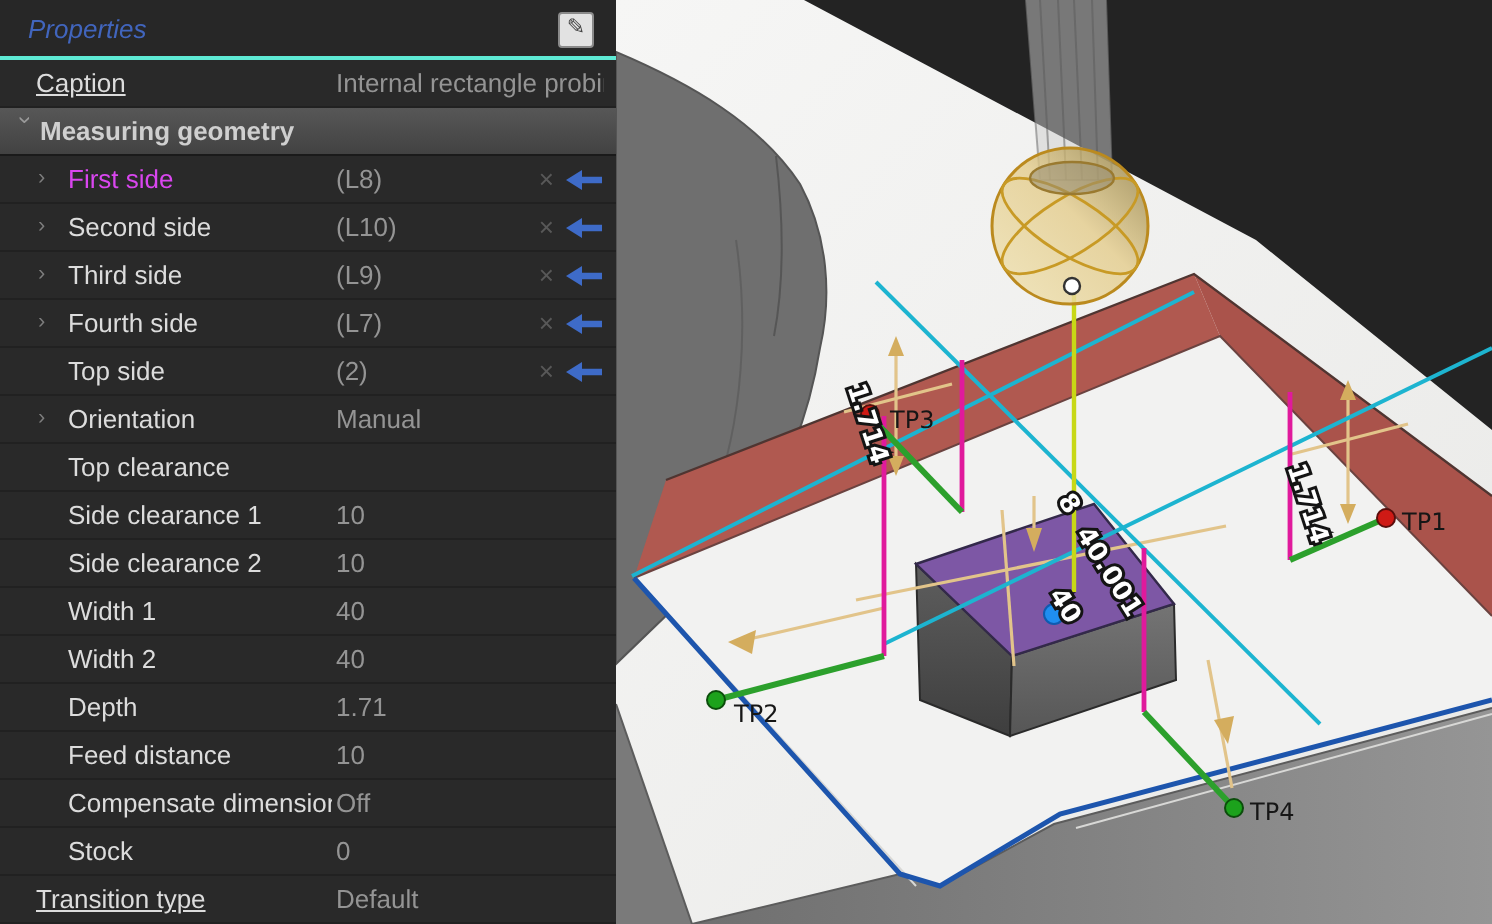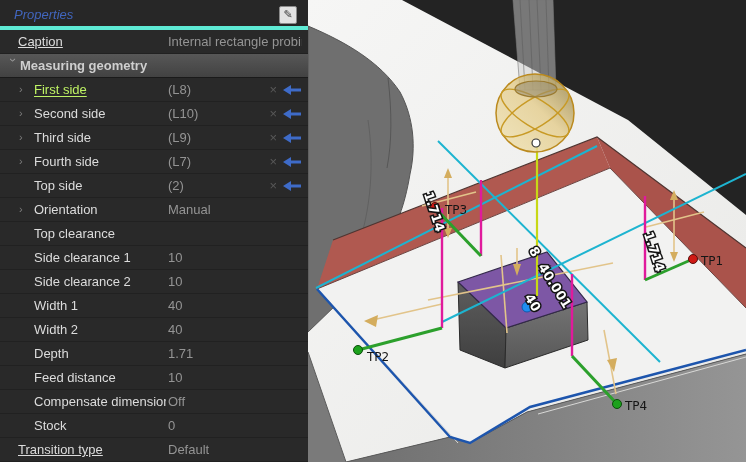--- a/index.html
+++ b/index.html
@@ -1,35 +1,35 @@
 <!DOCTYPE html>
 <html><head>
 <meta charset="utf-8">
 <style>
   html,body{margin:0;padding:0;background:#111;}
   .app{position:relative;width:746px;height:462px;overflow:hidden;background:#232323;
        font-family:"Liberation Sans",sans-serif;-webkit-font-smoothing:antialiased;}
   
   .panel{position:absolute;left:0;top:0;width:308px;height:462px;background:#272727;}
-  .panel-header{position:relative;height:30px;border-bottom:4px solid #5eead4;box-sizing:border-box;}
+  .panel-header{position:relative;height:30px;border-bottom:2px solid #5eead4;box-sizing:border-box;}
   .panel-title{position:absolute;left:14px;top:7px;font-size:13px;font-style:italic;color:#4165bd;}
   .edit-btn{position:absolute;right:11px;top:6px;width:16px;height:16px;background:#e2e2e2;
             border:1px solid #8a8a8a;border-radius:2px;font-size:11px;line-height:15px;text-align:center;
             color:#444;cursor:pointer;}
   .rows{position:absolute;top:30px;left:0;right:0;bottom:0;}
   .row{position:relative;height:24px;line-height:23px;font-size:13px;box-sizing:border-box;
        border-bottom:1px solid #212121;background:#292929;}
   .row.sec{background:linear-gradient(#575757,#424242);border-bottom:1px solid #1a1a1a;padding-left:16px;}
   .row.sec .lbl{left:20px;right:6px;color:#cfcfcf;font-weight:bold;}
   .secchev{position:absolute;left:4px;top:0;color:#9a9a9a;font-size:12px;display:inline-block;
            transform:rotate(90deg);transform-origin:8px 12px;}
   .exp{position:absolute;left:19px;top:0;color:#7d7d7d;font-size:11px;}
   .lbl{position:absolute;left:34px;right:142px;overflow:hidden;white-space:nowrap;color:#dcdcdc;}
   .row.l0 .lbl{left:18px;text-decoration:underline;}
-  .u{text-decoration:underline;text-underline-offset:2px;color:#bef264;}
+  .u{text-underline-offset:2px;color:#d946ef;}
   .val{position:absolute;left:168px;right:6px;overflow:hidden;white-space:nowrap;color:#949494;}
   .row.hasic .val{right:48px;}
   .xic{position:absolute;right:31px;top:0;color:#585858;font-size:13px;cursor:pointer;}
   .arr{position:absolute;right:7px;top:7px;cursor:pointer;}
   
   .viewport{position:absolute;left:308px;top:0;width:438px;height:462px;}
   svg text{font-family:"DejaVu Sans","Liberation Sans",sans-serif;}
   .tp-label{font-size:12px;fill:#161616;}
   .dim-label{font-size:13px;font-weight:bold;fill:#ffffff;stroke:#141414;stroke-width:3px;paint-order:stroke;}
 </style>

